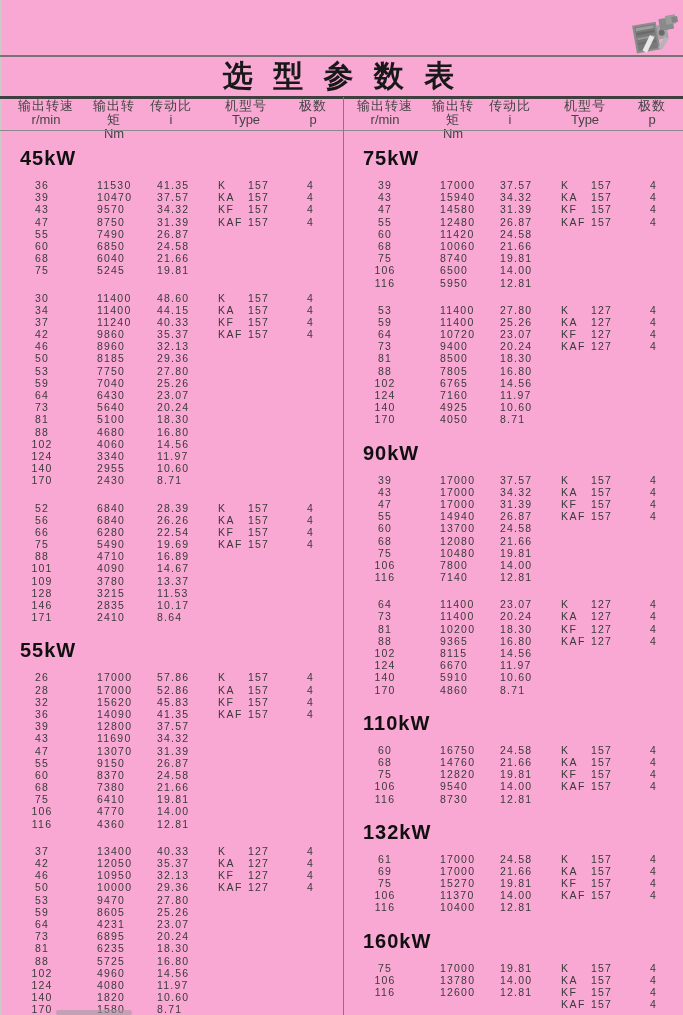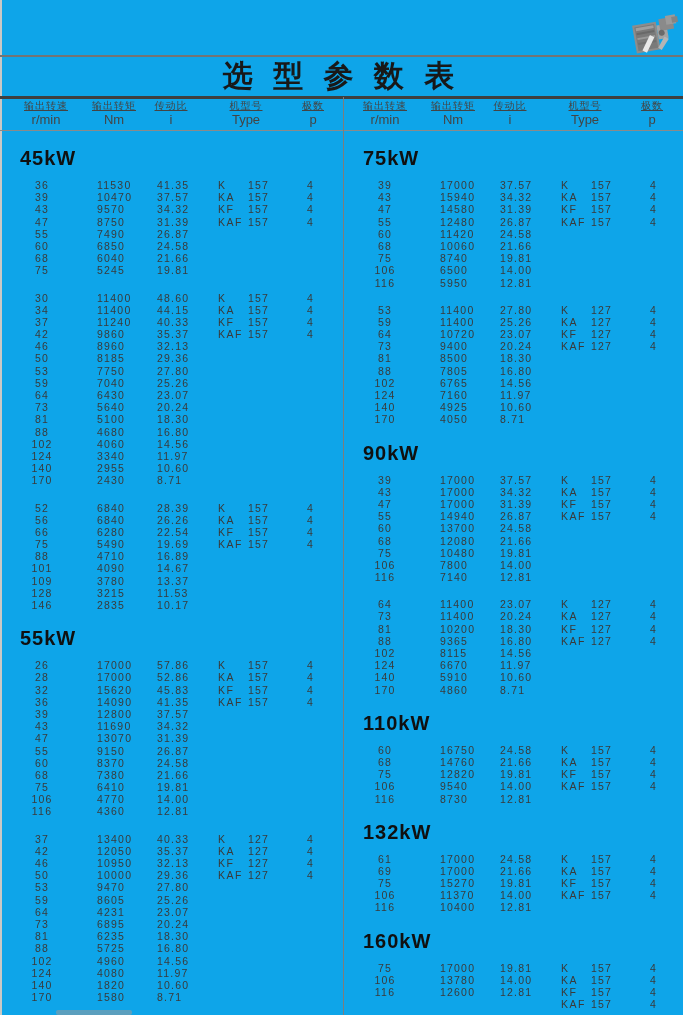--- a/index.html
+++ b/index.html
@@ -1,21 +1,21 @@
 <!DOCTYPE html>
 <html><head>
 <meta charset="utf-8">
 <style>
   html,body { margin:0; padding:0; }
   body {
     width:683px; height:1015px; position:relative; overflow:hidden;
     background:#f6f6f4;
     font-family:"Liberation Sans","DejaVu Sans",sans-serif;
   }
-  .page { position:absolute; inset:0; background:#0ea5e9; }
+  .page { position:absolute; inset:0; background:#f9a8d4; }
   .scan-edge-left { position:absolute; left:0; top:0; width:2px; height:1015px; background:#c9c9c6; }
 
   
   .rule-top    { position:absolute; top:55px;  left:0; width:683px; height:2px; background:#747474; }
   .rule-title  { position:absolute; top:96px;  left:0; width:683px; height:3px; background:#3f3f3f; }
   .rule-header { position:absolute; top:130px; left:0; width:683px; height:1px; background:#8a8a8a; }
   .divider-v   { position:absolute; top:97px;  left:343px; width:1px; height:918px; background:#7d7d7d; }
 
   
   .page-title {
@@ -23,21 +23,21 @@
     text-align:center; line-height:36px;
     font-size:30px; font-weight:bold; letter-spacing:6px; color:#181818;
   }
 
   
   .header-row { position:absolute; top:99px; left:0; width:683px; height:31px; display:flex; }
   .hgroup { display:grid; grid-template-columns:84px 52px 62px 88px 46px; box-sizing:border-box; }
   .hgroup.left  { width:343px; padding-left:4px; }
   .hgroup.right { width:340px; }
   .hcell { text-align:center; color:#444; }
-  .hcell .zh   { font-size:10px; letter-spacing:1px; line-height:14px;text-decoration:underline; }
+  .hcell .zh   { font-size:13px; letter-spacing:1px; line-height:14px; }
   .hcell .unit { font-size:13px; line-height:13px; }
 
   
   .columns { position:absolute; top:133px; left:0; width:683px; height:882px; display:flex; }
   #col-left  { width:343px; }
   #col-right { width:340px; }
 
   .pwr-heading {
     margin:14px 0 8px 20px; font-size:20px; font-weight:bold;
     letter-spacing:1px; color:#101010; line-height:26px;
@@ -448,20 +448,28 @@
 
   <div class="row">
     <span class="c speed">146</span>
     <span class="c torque">2835</span>
     <span class="c ratio">10.17</span>
     <span class="c tprefix"></span>
     <span class="c tnum"></span>
     <span class="c poles"></span>
   </div>
 
+  <div class="row">
+    <span class="c speed">171</span>
+    <span class="c torque">2410</span>
+    <span class="c ratio">8.64</span>
+    <span class="c tprefix"></span>
+    <span class="c tnum"></span>
+    <span class="c poles"></span>
+  </div>
 </div>
 </section>
 
   <section class="pwr-section">
     <h2 class="pwr-heading">55kW</h2>
 
   <div class="block">
   <div class="row">
     <span class="c speed">26</span>
     <span class="c torque">17000</span>

